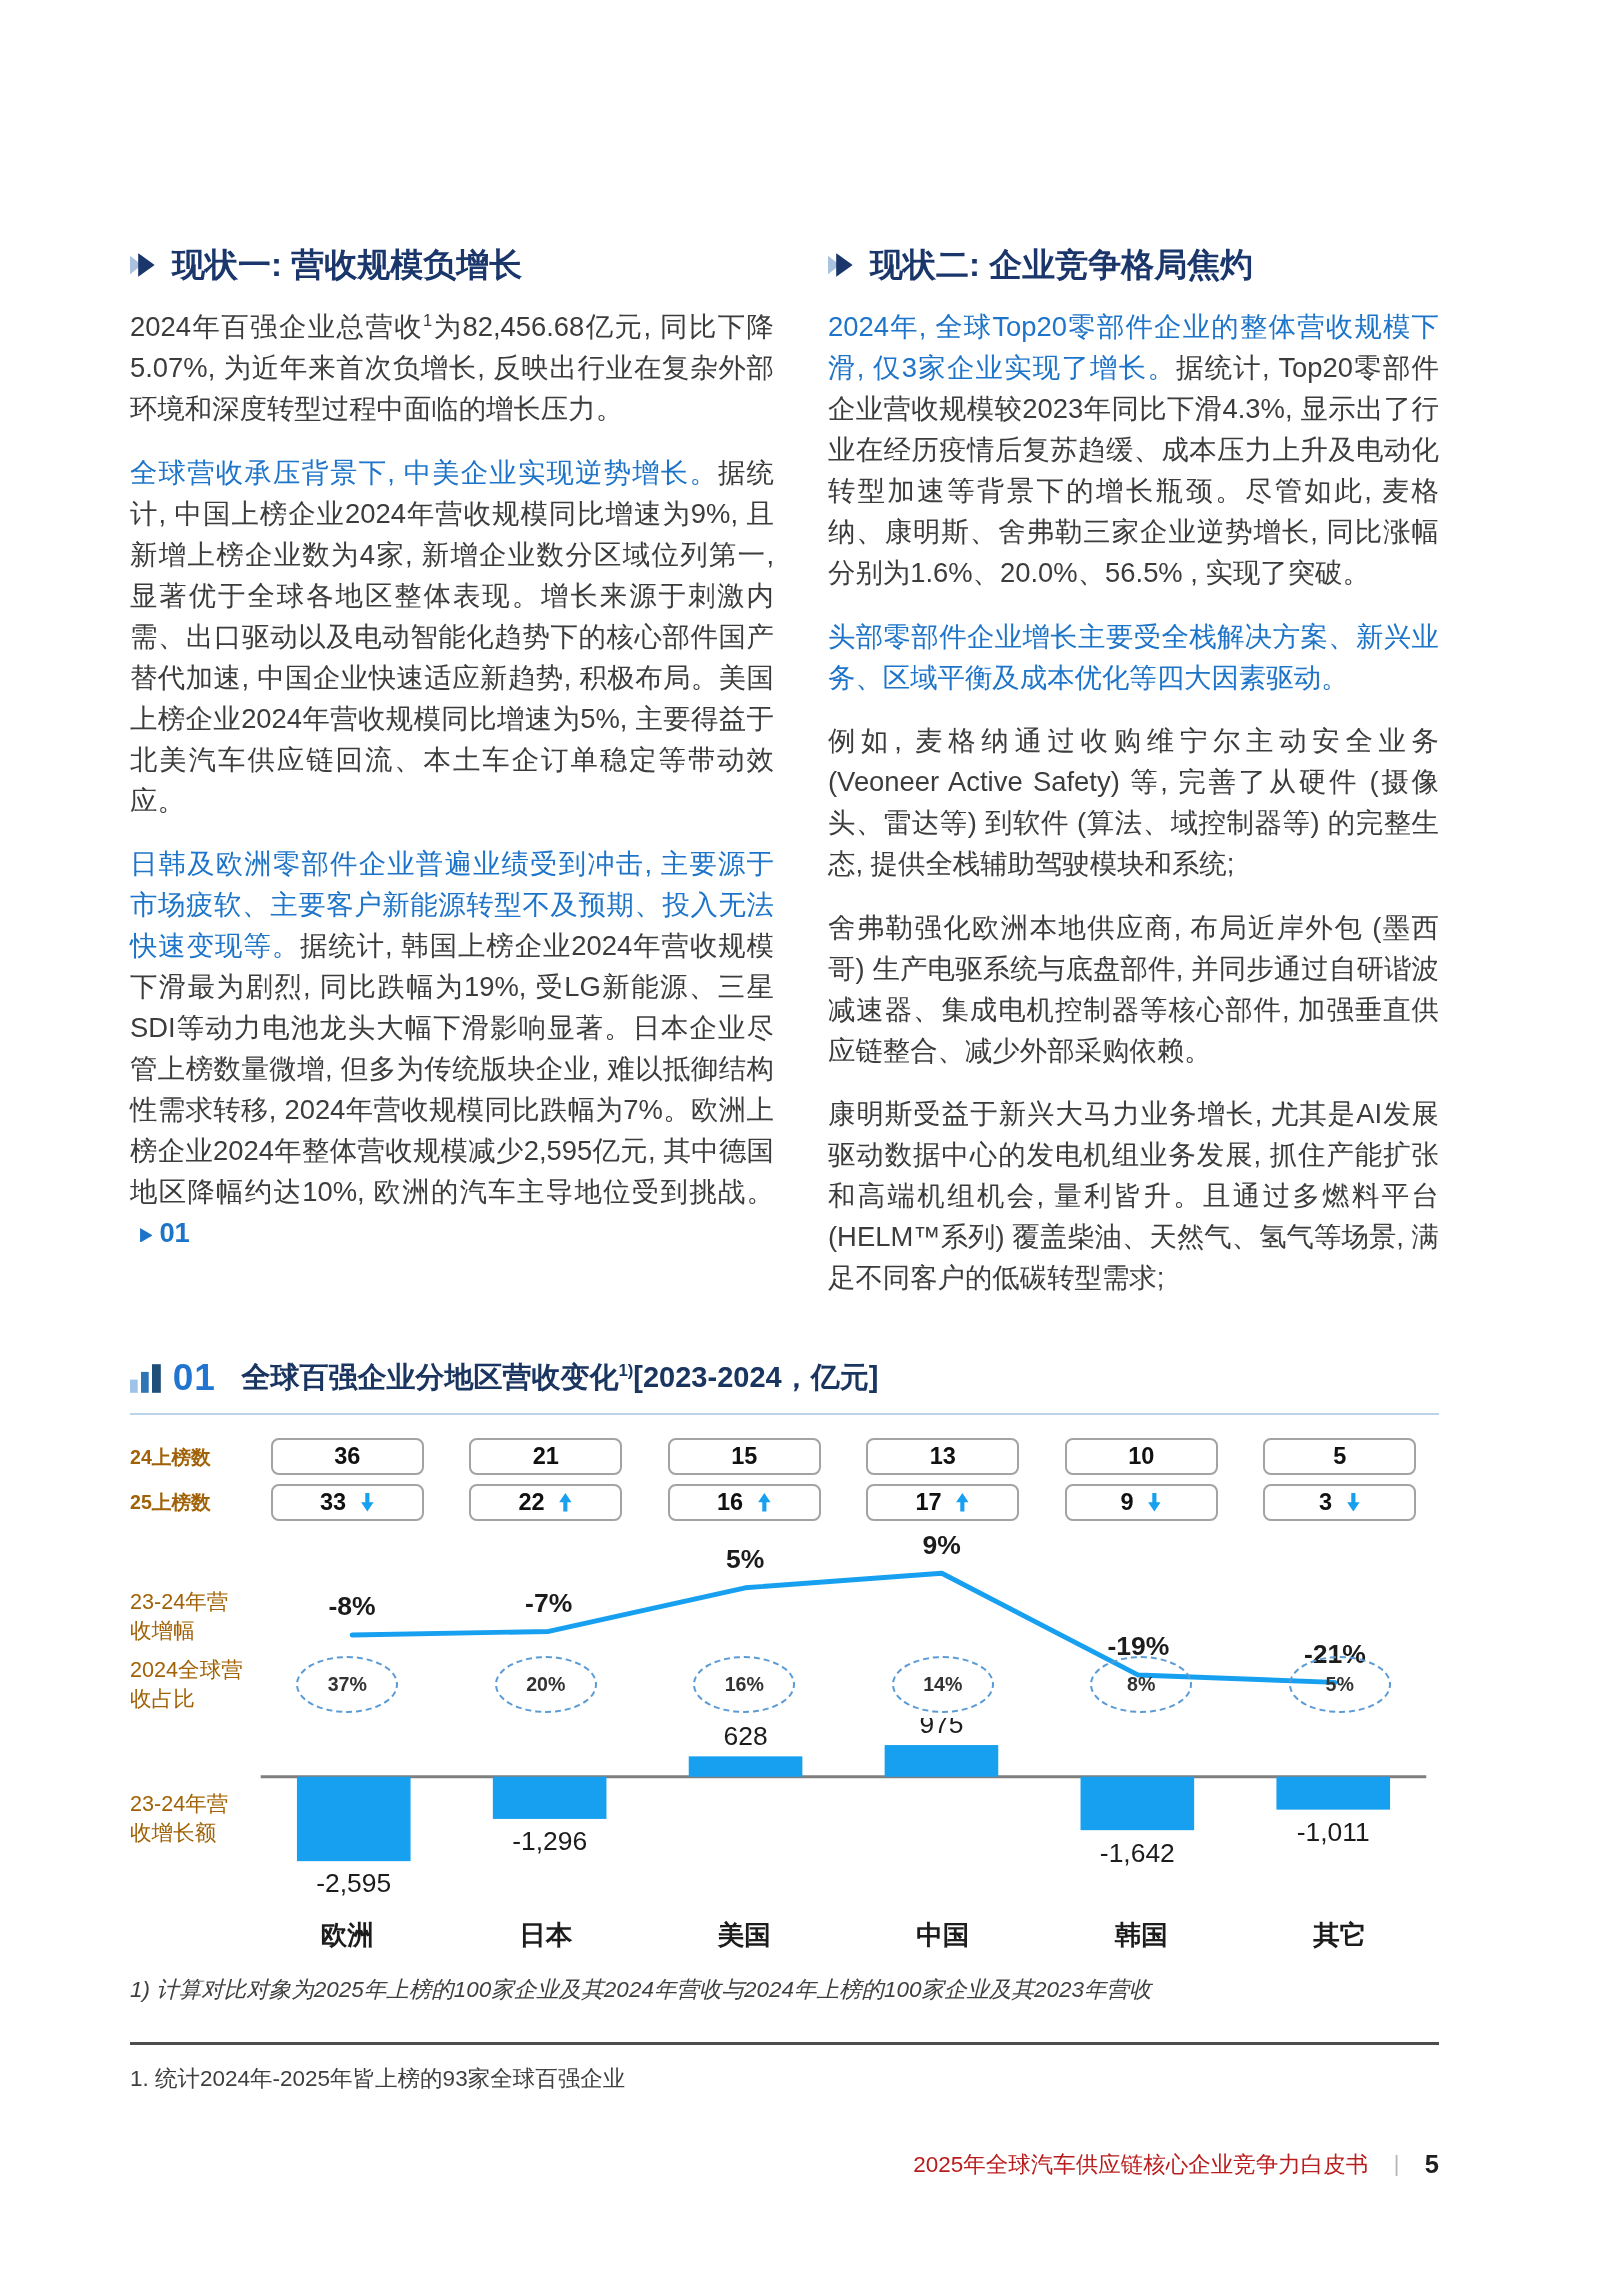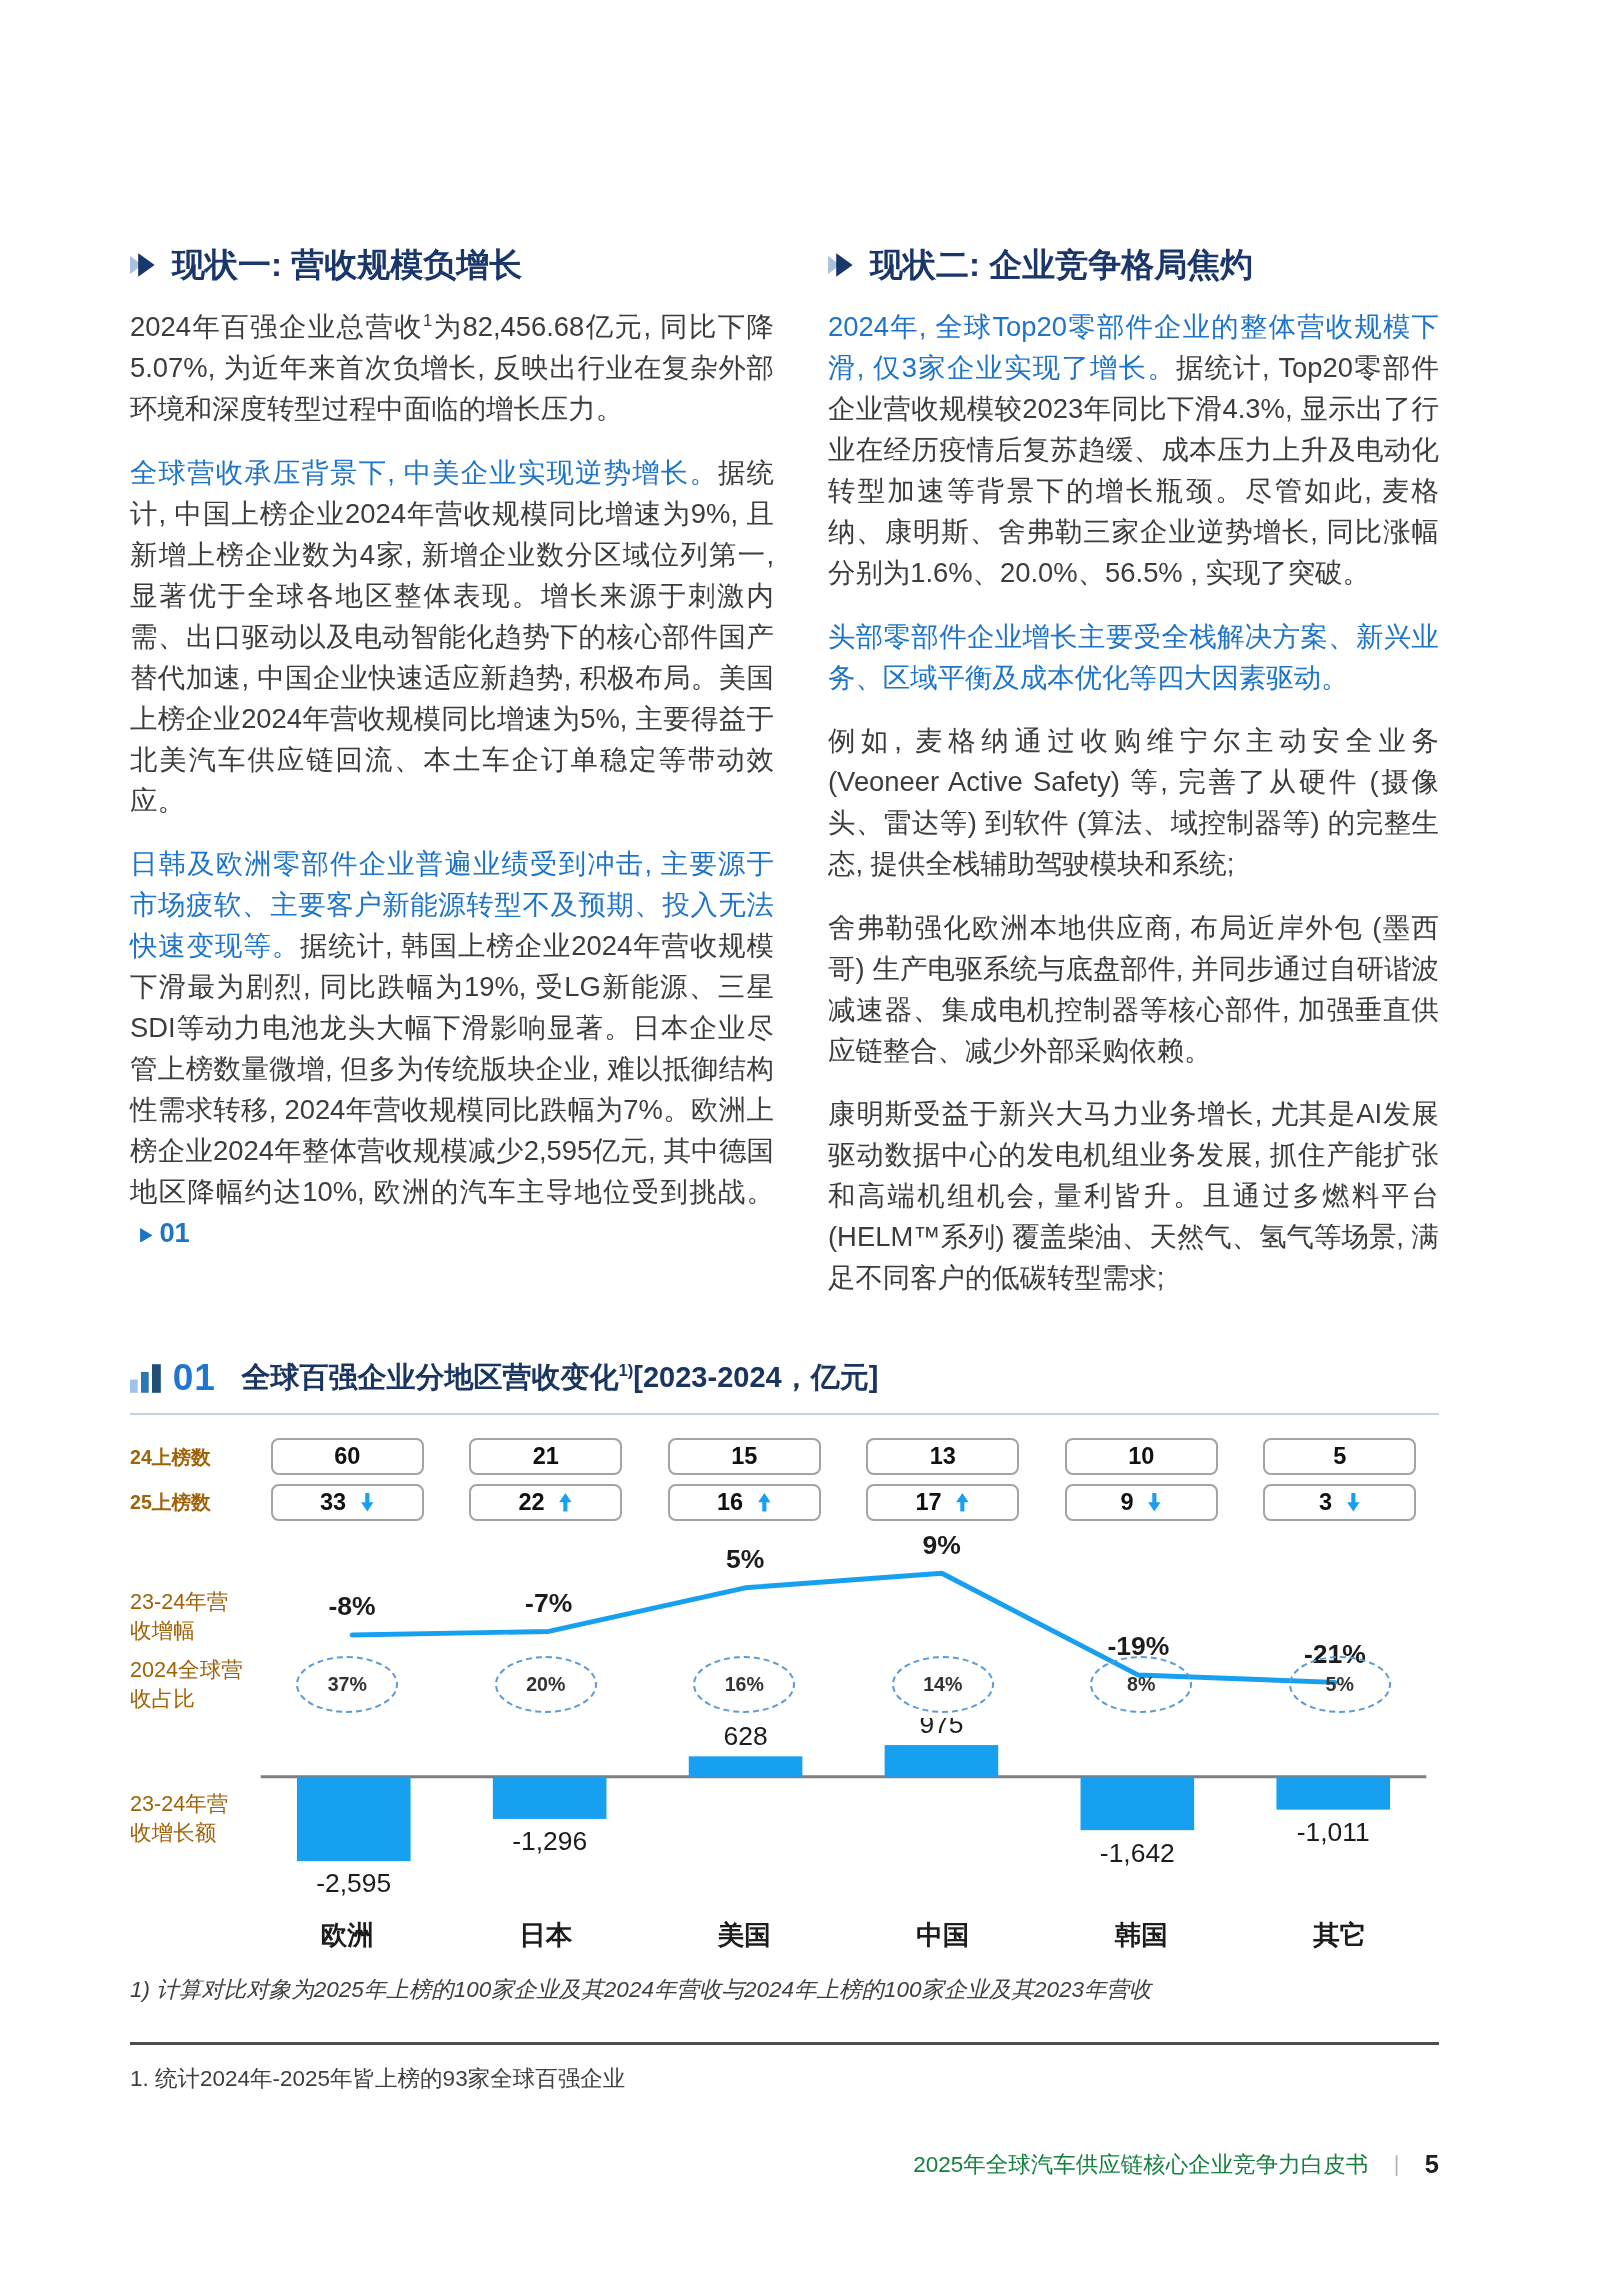--- a/index.html
+++ b/index.html
@@ -52,21 +52,21 @@
 
   .cat-row{margin-top:7.8px;}
   .cat{font-weight:700;font-size:26.5px;color:#1C1C1C;}
 
   
   .footnote1{margin:21.6px 0 0;font-size:22.5px;color:#3F3F3F;font-style:italic;}
   .source-bar{margin-top:15.7px;height:57px;background:#E0E0E0;display:flex;align-items:center;padding-left:25.5px;font-size:21.6px;color:#3F3F3F;}
   .bottom-rule{margin:37px 0 0;border:none;height:2.9px;background:#4D4D4D;}
   .footnote2{margin:17.6px 0 0;font-size:22.5px;color:#3F3F3F;}
   .footer{margin-top:55px;display:flex;justify-content:flex-end;align-items:center;gap:25.5px;}
-  .f-title{font-size:22.5px;color:#15803d;}
+  .f-title{font-size:22.5px;color:#b91c1c;}
   .f-sep{font-size:21.6px;color:#B5B5B5;}
   .f-page{font-size:25.5px;font-weight:700;color:#1F1F1F;}
 </style>
 </head>
 <body>
 
 <div class="page">
 
   <div class="columns">
     <section>
@@ -111,21 +111,21 @@
       <span class="chart-title"><span>全球百强企业分地区营收变化</span><sup>1)</sup><span>[2023-2024，亿元]</span></span>
     </div>
     <div class="chart-divider"></div>
 
     <div class="chart-body">
       <div class="crow r-boxes">
         <div class="rlabel">24上榜数</div>
         <div class="cells" id="cells-r24">
             <div class="ccell">
               <div class="numbox">
-                <span>60</span>
+                <span>36</span>
               </div>
             </div>
             <div class="ccell">
               <div class="numbox">
                 <span>21</span>
               </div>
             </div>
             <div class="ccell">
               <div class="numbox">
                 <span>15</span>

